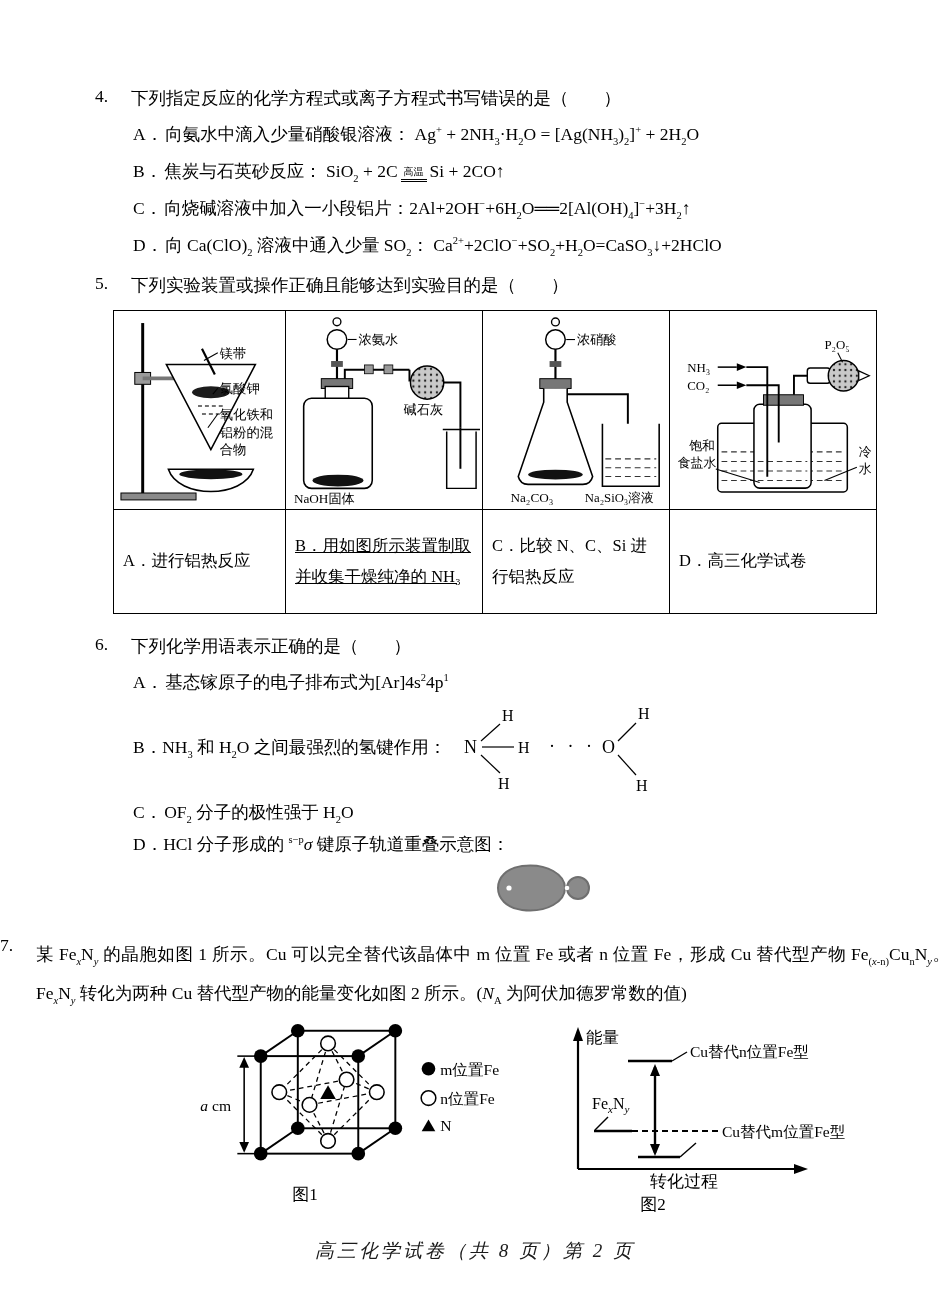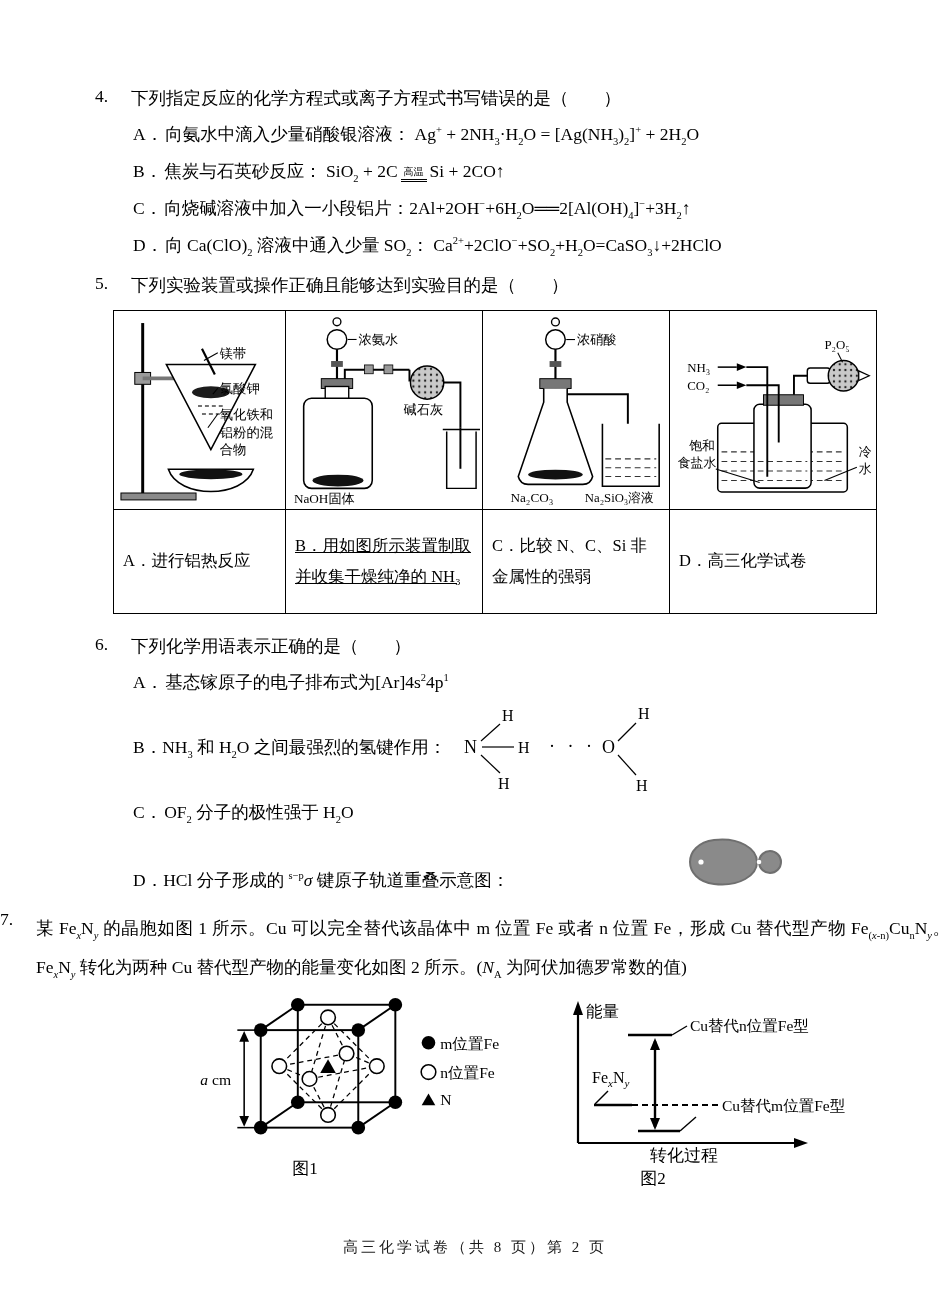--- a/index.html
+++ b/index.html
@@ -26,34 +26,34 @@
   table.q5t { border-collapse:collapse; margin:13px 0 0 113px; table-layout:fixed; }
   table.q5t td { border:1.6px solid #000; padding:2px; }
   td.c1{width:172px;} td.c2{width:195px;text-decoration:underline;} td.c3{width:185px;margin-left:36px;} td.c4{width:205px;}
   tr.diag td { height:198px; vertical-align:middle; text-align:center; }
   tr.ans td { height:104px; vertical-align:middle; padding:6px 9px; font-size:16.5px; line-height:1.85; text-align:left; }
   svg { display:block; margin:0 auto; }
   svg text { font-family:"Liberation Serif","DejaVu Serif",serif; fill:#000; }
   
   .q6b { display:flex; align-items:center; margin:2px 0 0 133px; }
   .q6b .btxt { line-height:26px; }
-  .q6d { display:flex; align-items:flex-end; margin:6px 0 0 133px; }
+  .q6d { display:flex; align-items:flex-start; margin:6px 0 0 133px;flex-direction:column; }
   .q6d .dtxt { line-height:26px; margin-right:8px; }
   
   .q7stem { margin:16px 0 0; }
   .q7stem .qstem { line-height:39px; text-align:justify; }
   .figs { display:flex; margin-left:190px; margin-top:8px; align-items:flex-start; }
   .figcol1 { width:358px; }
   .figcol2 { width:370px; }
   .figcap { text-align:center; font-size:17px; margin-top:4px; }
   .figcap1 { width:230px;text-align:center; }
   .figcap2 { width:150px; margin-left:30px;font-family:Liberation Serif, serif; }
   .footer {
     position:absolute; left:0; right:0; top:1238px; text-align:center;
-    font-size:15px; letter-spacing:3px; color:#1a1a1a;
+    font-size:19px; font-style:italic; letter-spacing:3px; color:#1a1a1a;
   }
 </style>
 </head>
 <body>
 
 <div class="content">
 
   <section>
     <div class="qrow">
       <span class="qnum">4.</span>
@@ -205,21 +205,21 @@
             <line x1="46" y1="160" x2="92" y2="174" stroke="#000" stroke-width="1.1"></line>
             <text x="196" y="146" font-size="13.5">冷</text>
             <text x="196" y="164" font-size="13.5">水</text>
             <line x1="194" y1="158" x2="160" y2="172" stroke="#000" stroke-width="1.1"></line>
           </svg>
         </td>
       </tr>
       <tr class="ans">
         <td class="c1">A．进行铝热反应</td>
         <td class="c2">B．用如图所示装置制取并收集干燥纯净的 NH₃</td>
-        <td class="c3">C．比较 N、C、Si 非金属性的强弱</td>
+        <td class="c3">C．比较 N、C、Si 进行铝热反应</td>
         <td class="c4">D．高三化学试卷</td>
       </tr>
     </tbody>
       </table>
   </section>
 
   <section style="margin-top:20px;">
     <div class="qrow">
       <span class="qnum">6.</span>
       <span class="qstem">下列化学用语表示正确的是（　　）</span>

